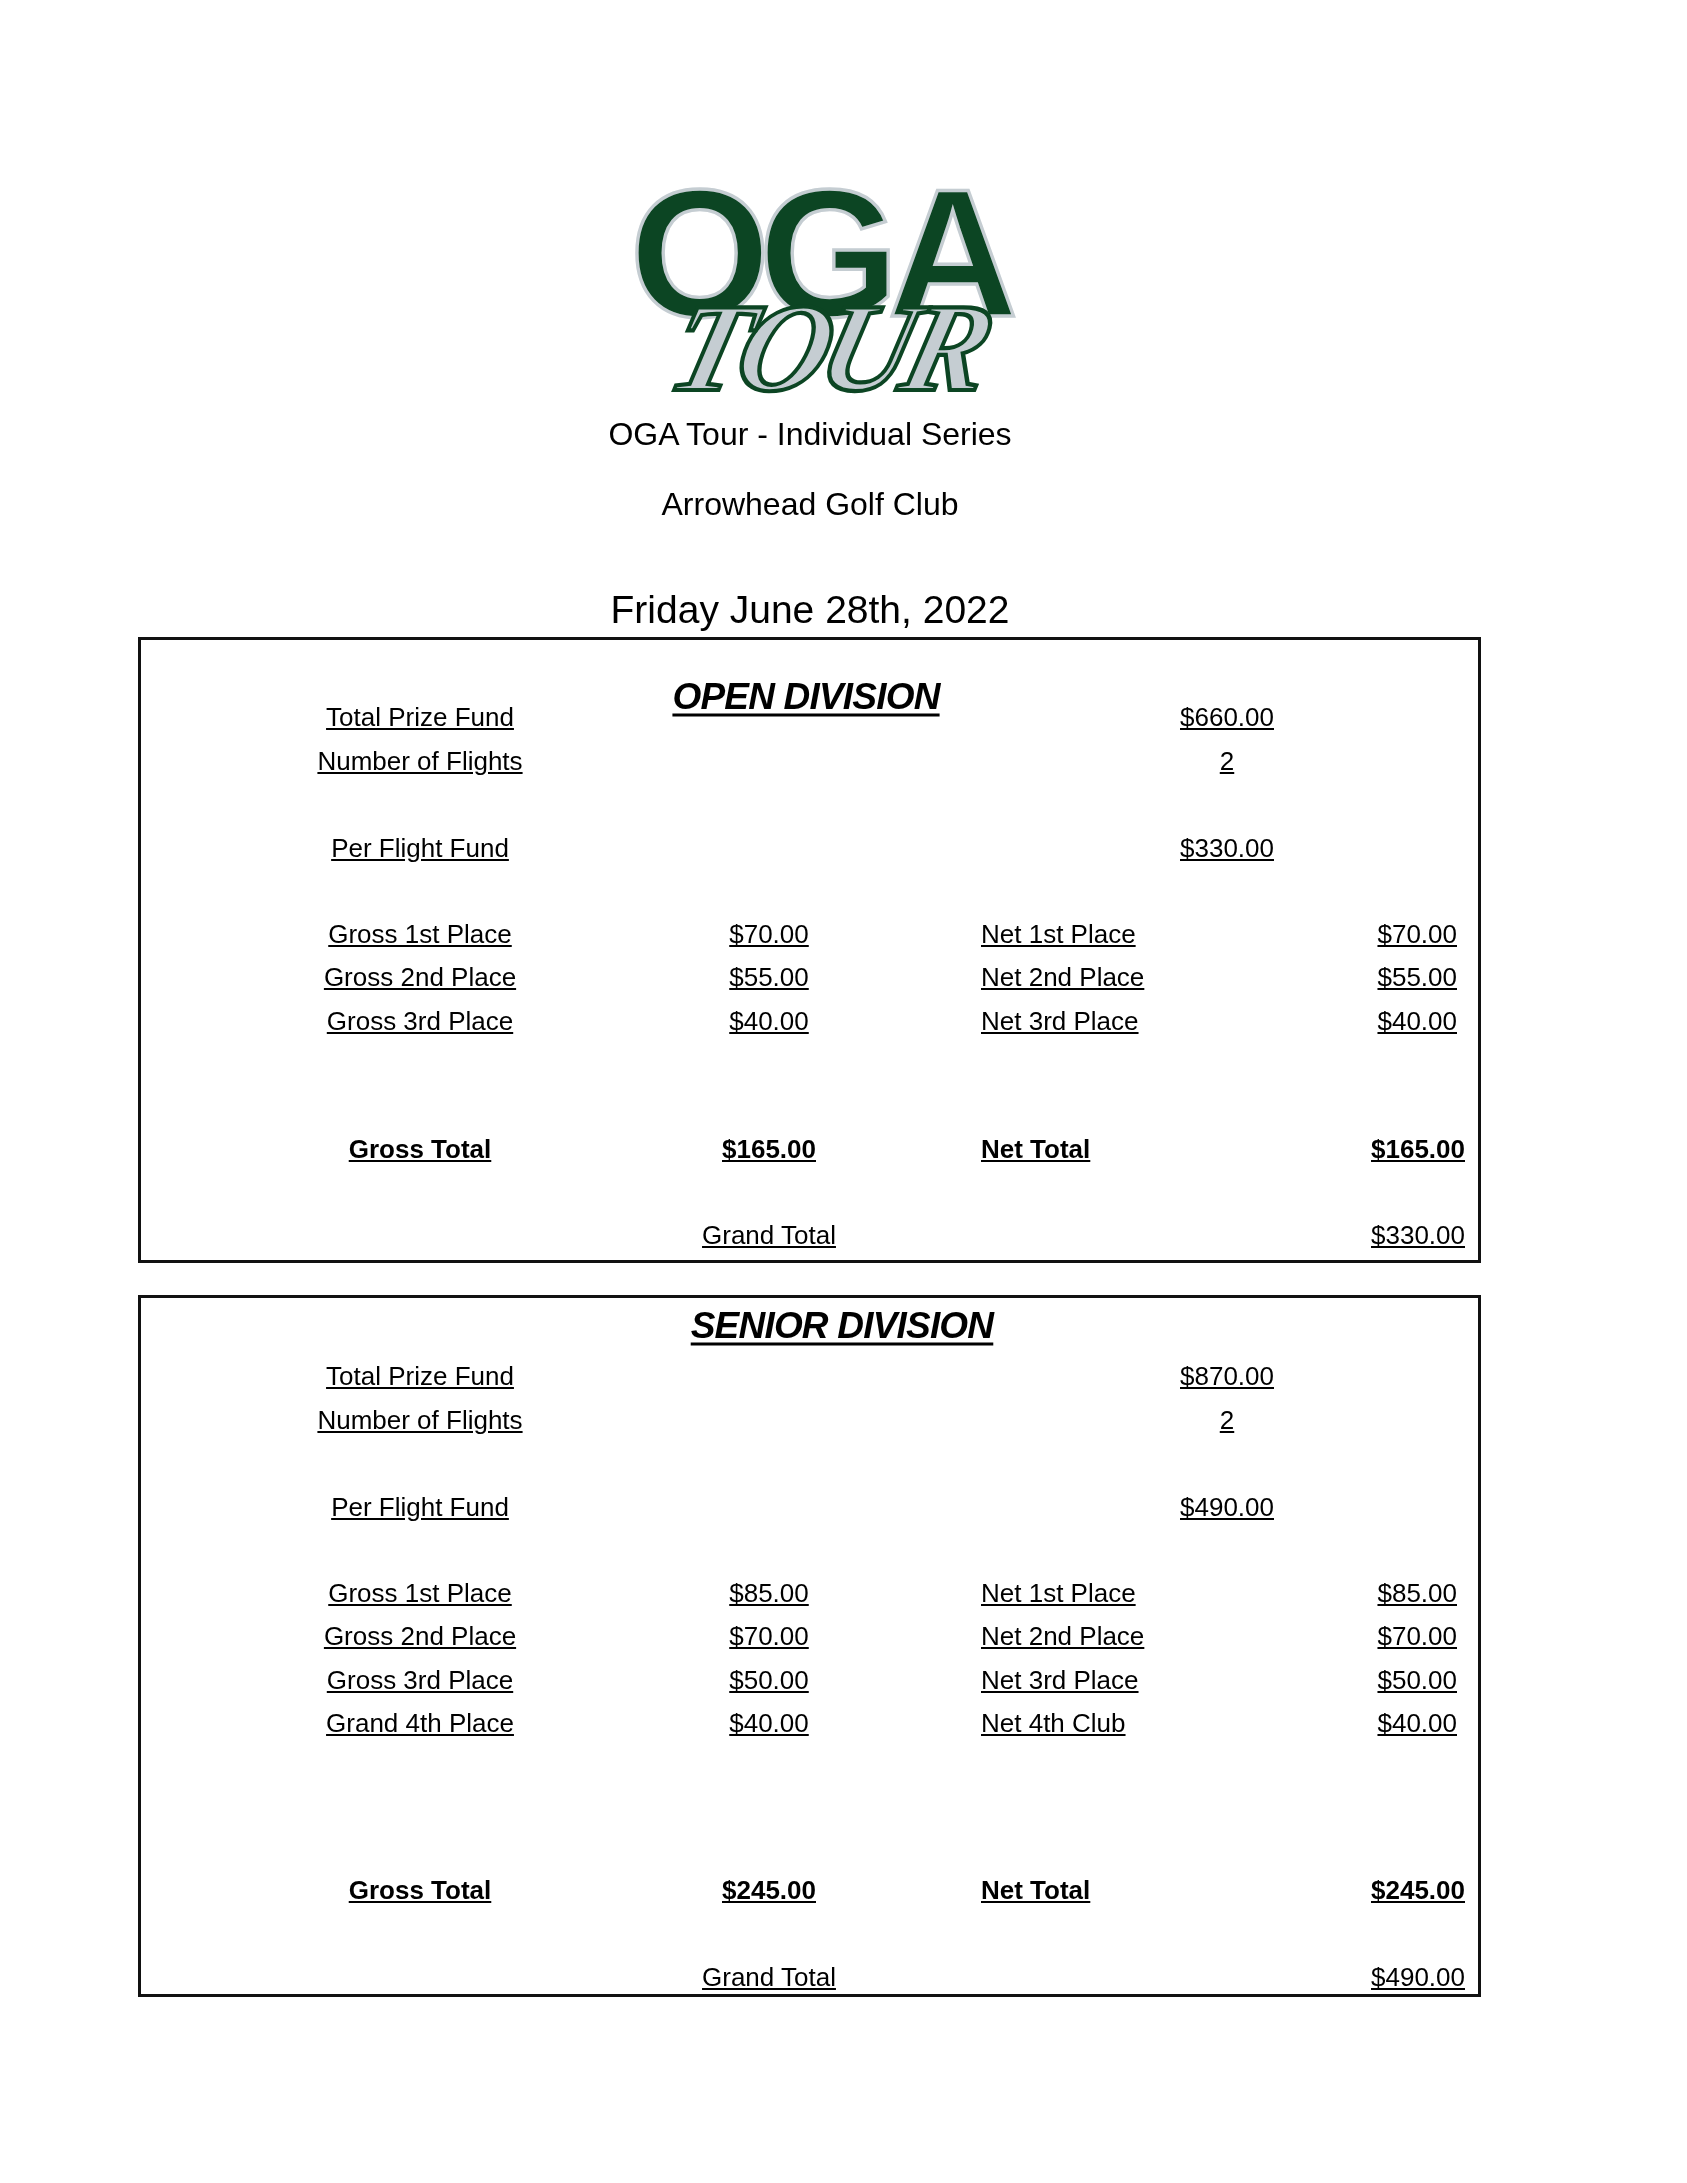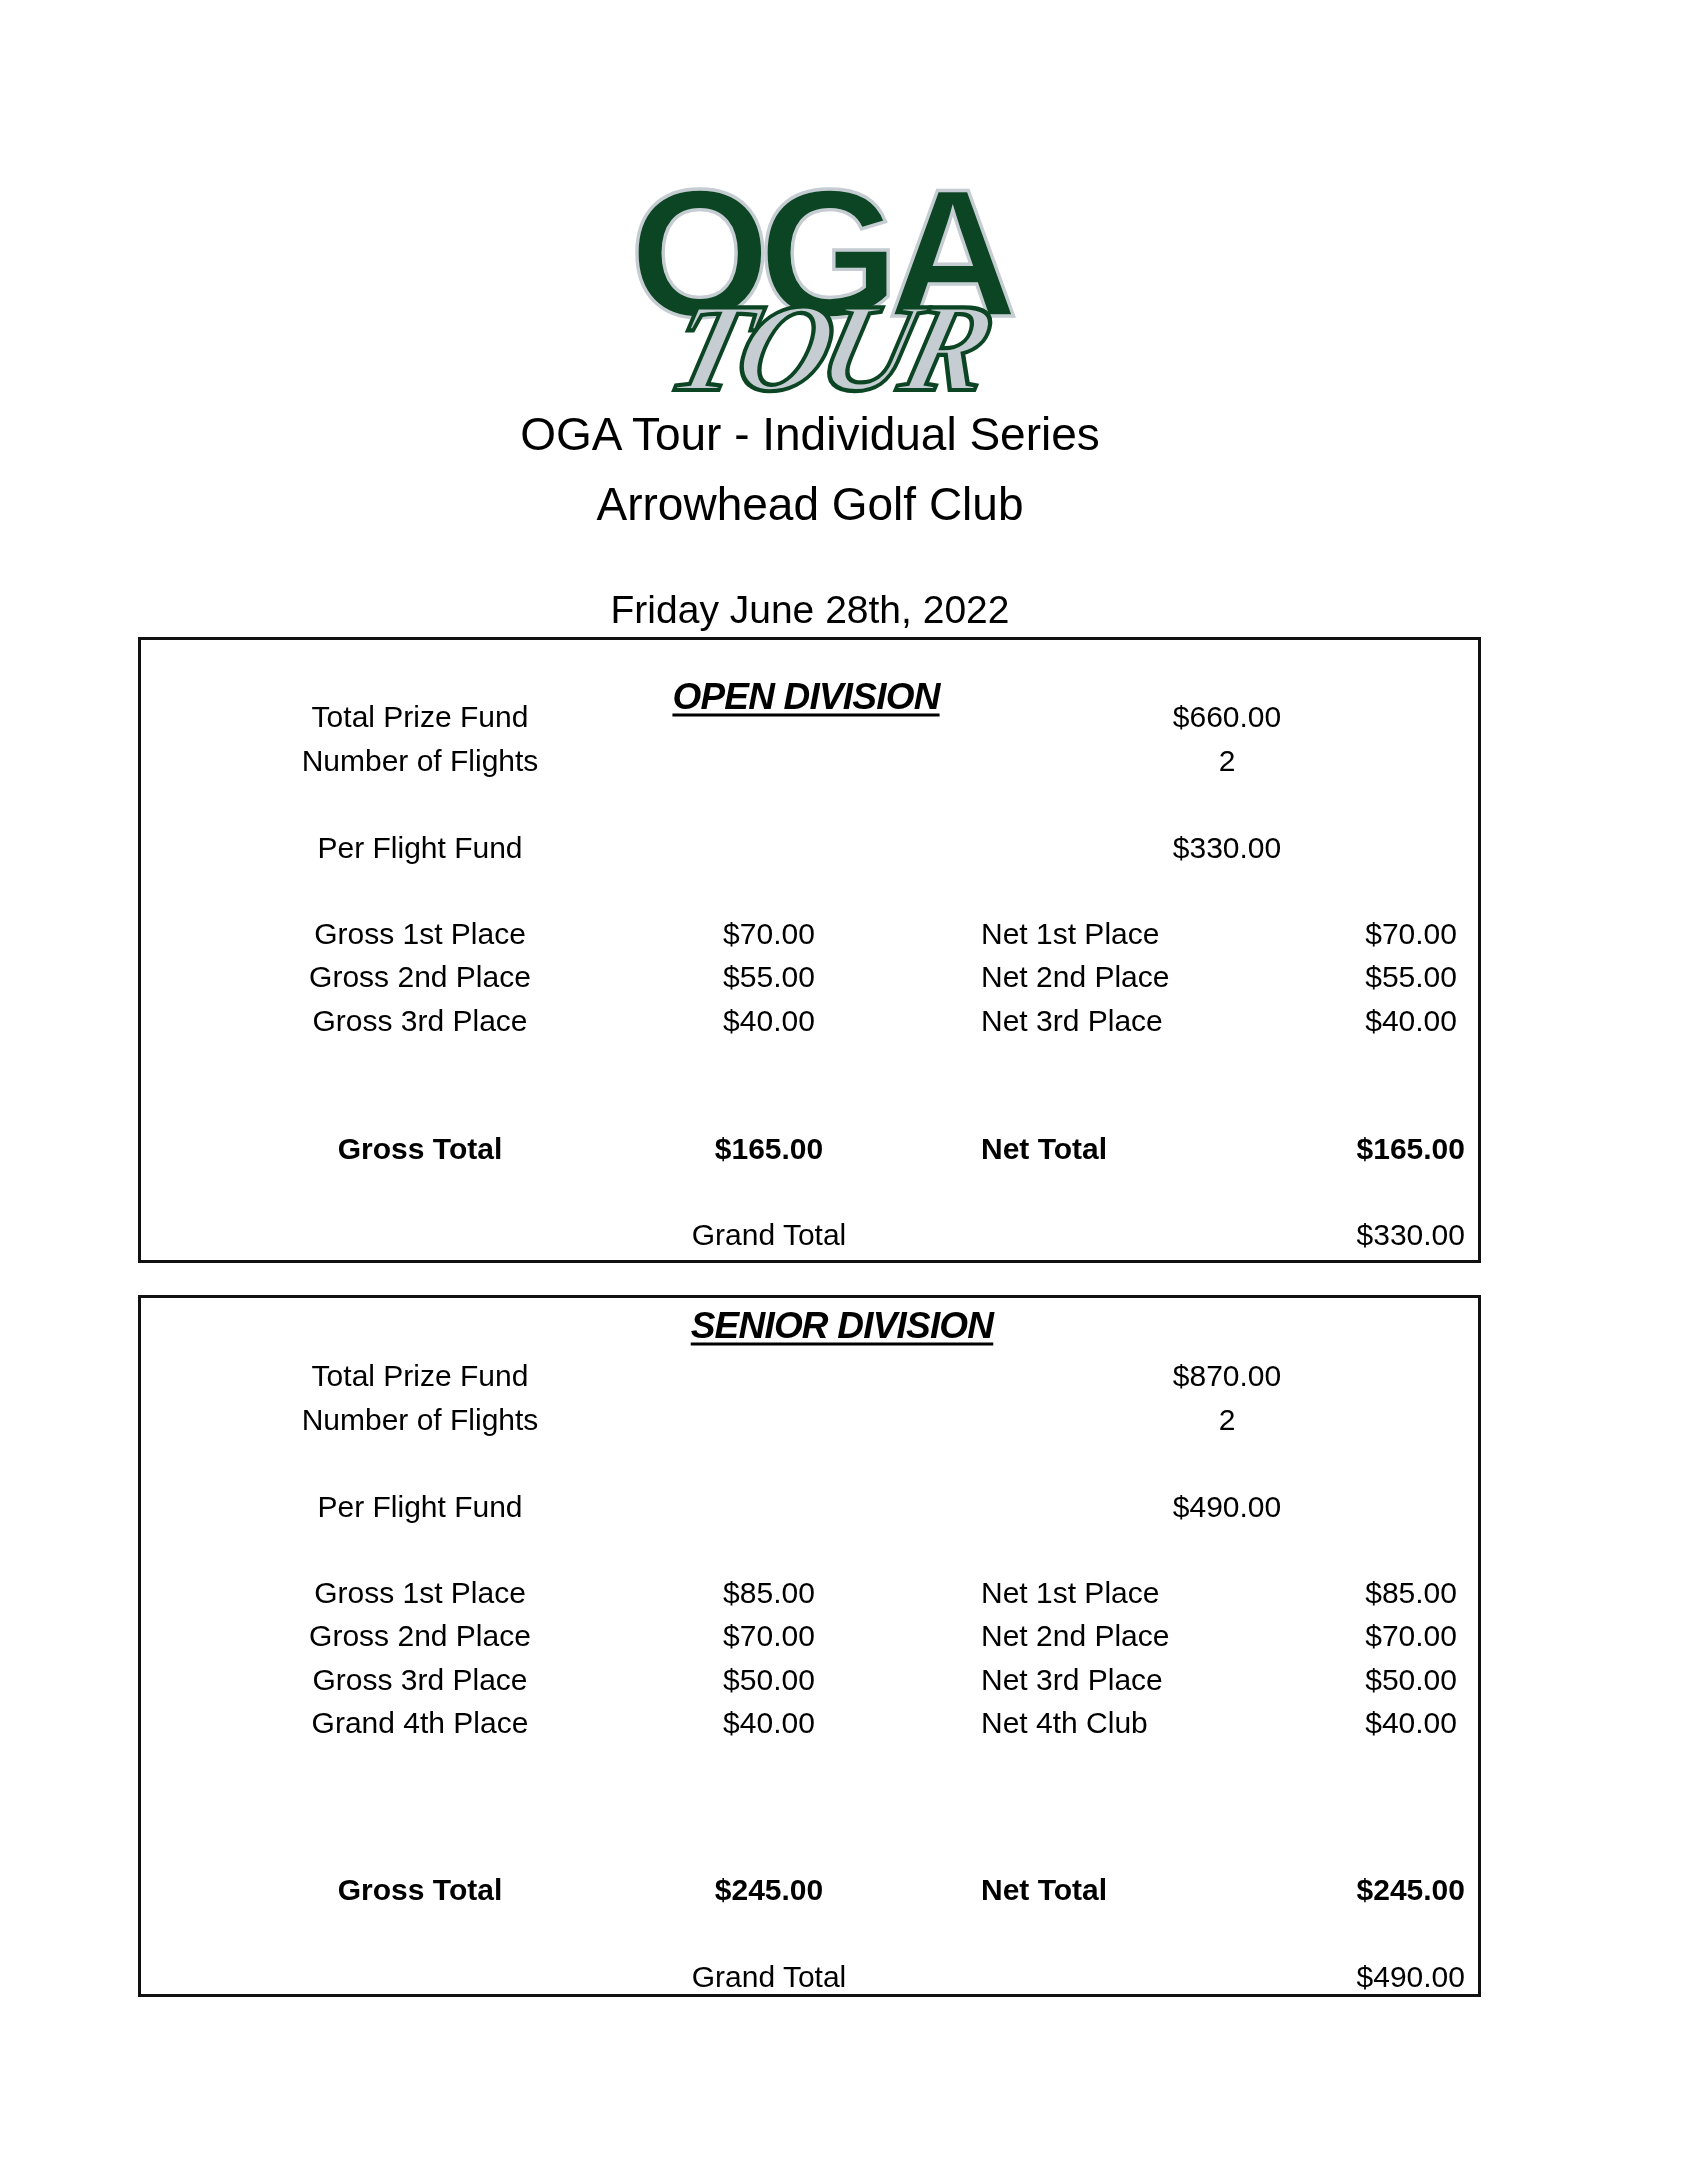--- a/index.html
+++ b/index.html
@@ -3,26 +3,26 @@
 <meta charset="utf-8">
 <style>
   html, body { margin: 0; padding: 0; background: #ffffff; }
   body { width: 1687px; height: 2183px; position: relative; overflow: hidden;
          font-family: "Liberation Sans", sans-serif; color: #000; }
   .abs { position: absolute; white-space: nowrap; line-height: 1; }
   .c { transform: translate(-50%, -50%); }
   .l { transform: translate(0, -50%); }
   .r { transform: translate(-100%, -50%); }
   .logo { position: absolute; left: 620px; top: 169px; width: 396px; height: 236px; }
-  .title { font-size: 46px; }
+  .title { font-size: 32px; }
   .date { font-size: 39px; }
   .box { position: absolute; left: 138px; width: 1343px; border: 3.4px solid #111; box-sizing: border-box; }
   .div-title { font-size: 37px; font-weight: bold; font-style: italic; text-decoration: underline;
                text-decoration-thickness: 3.4px; text-underline-offset: 5px; letter-spacing: -0.8px; }
-  .cell { font-size: 30px; }
+  .cell { font-size: 26px; text-decoration: underline; }
   .bold { font-weight: bold; }
 </style>
 </head>
 <body>
 
 <svg class="logo" viewBox="0 0 470 280">
   <g>
     <text x="235" y="175" text-anchor="middle" font-family="Liberation Sans, sans-serif" font-weight="bold" font-size="215" letter-spacing="-14" fill="#0c4523" stroke="#c5cdd2" stroke-width="4">OGA</text>
   </g>
   <g>

